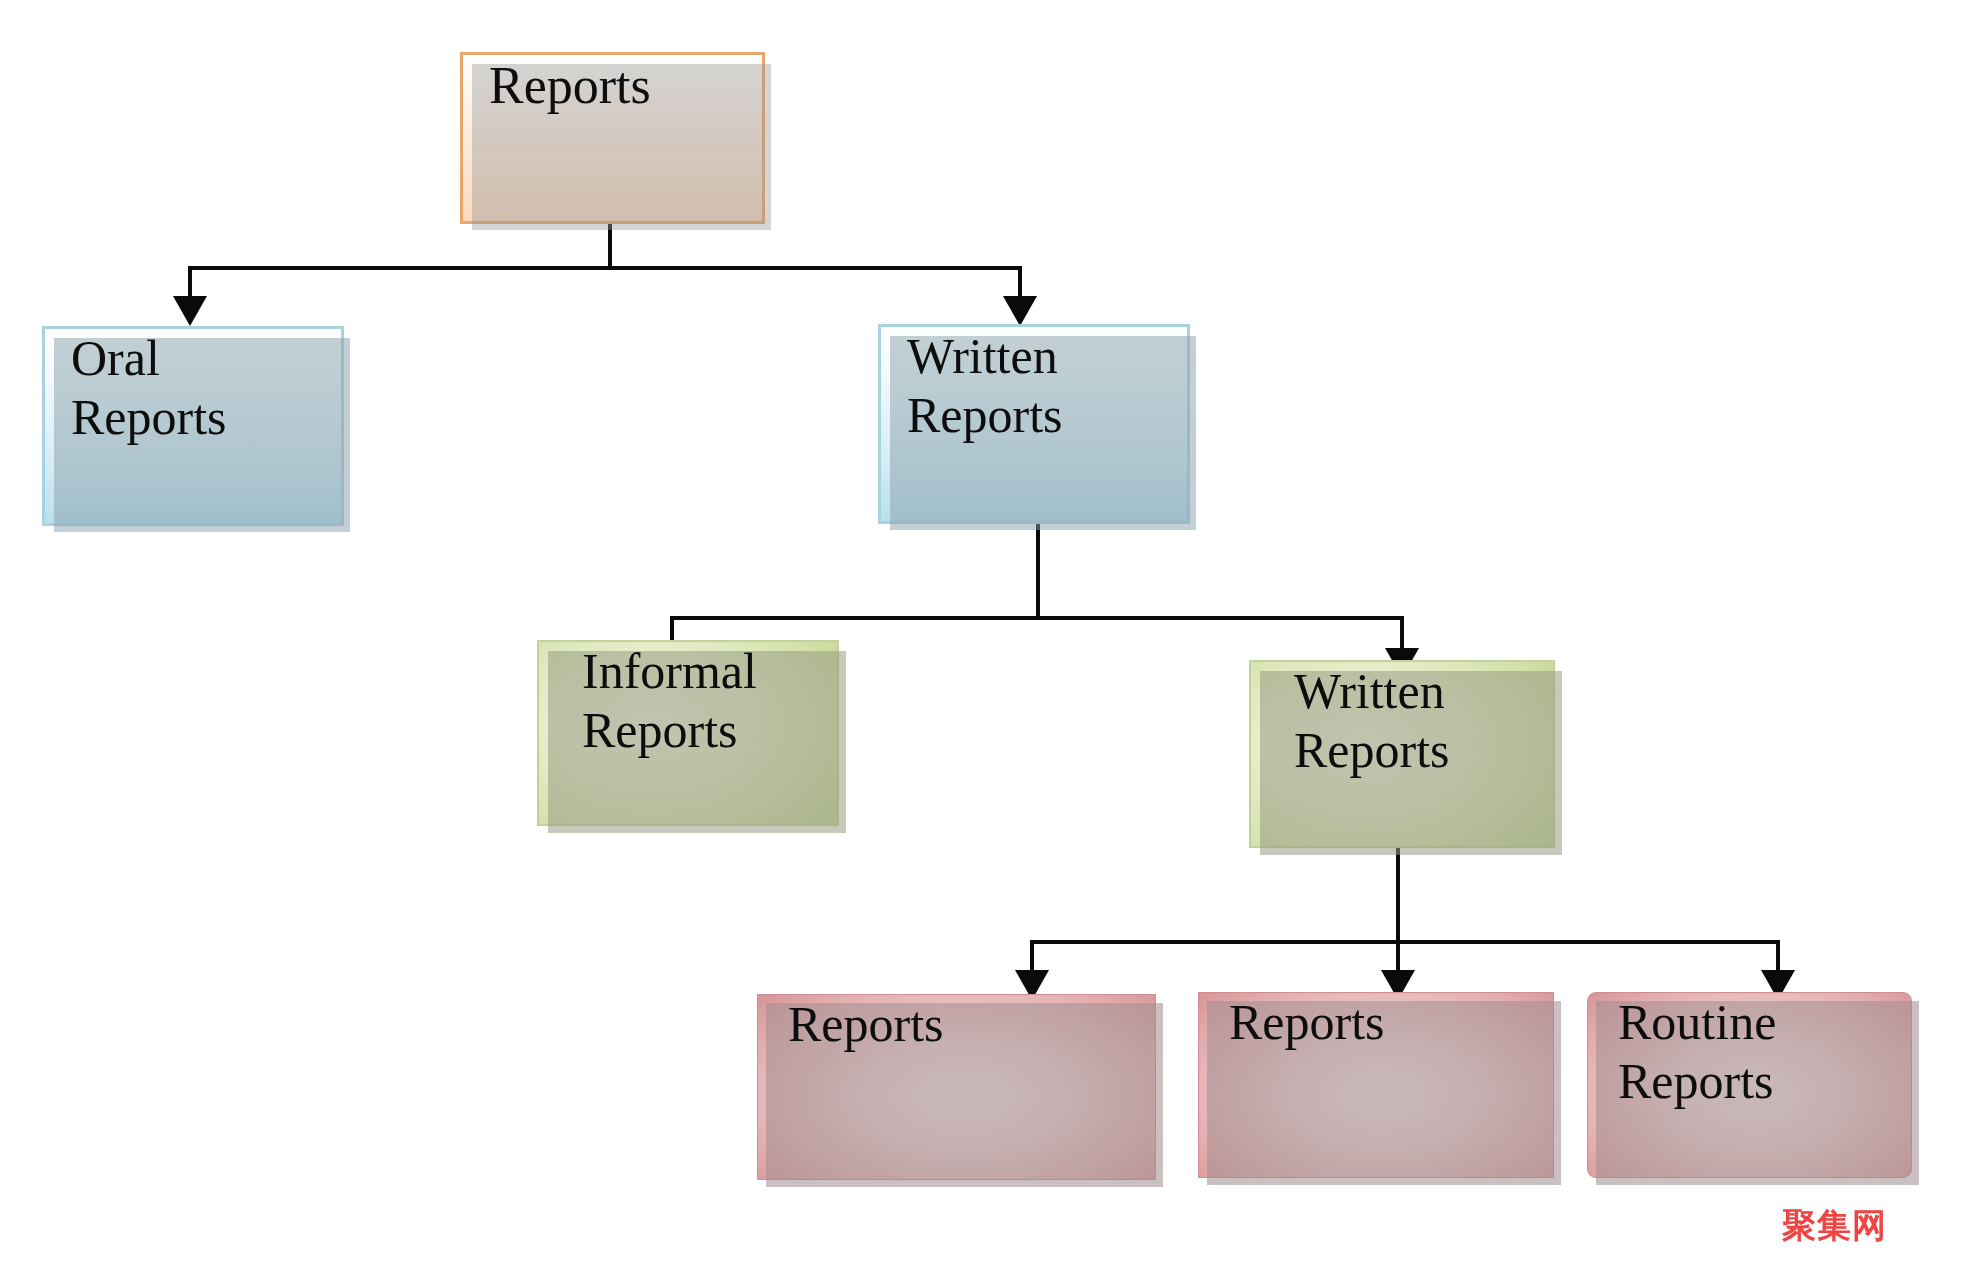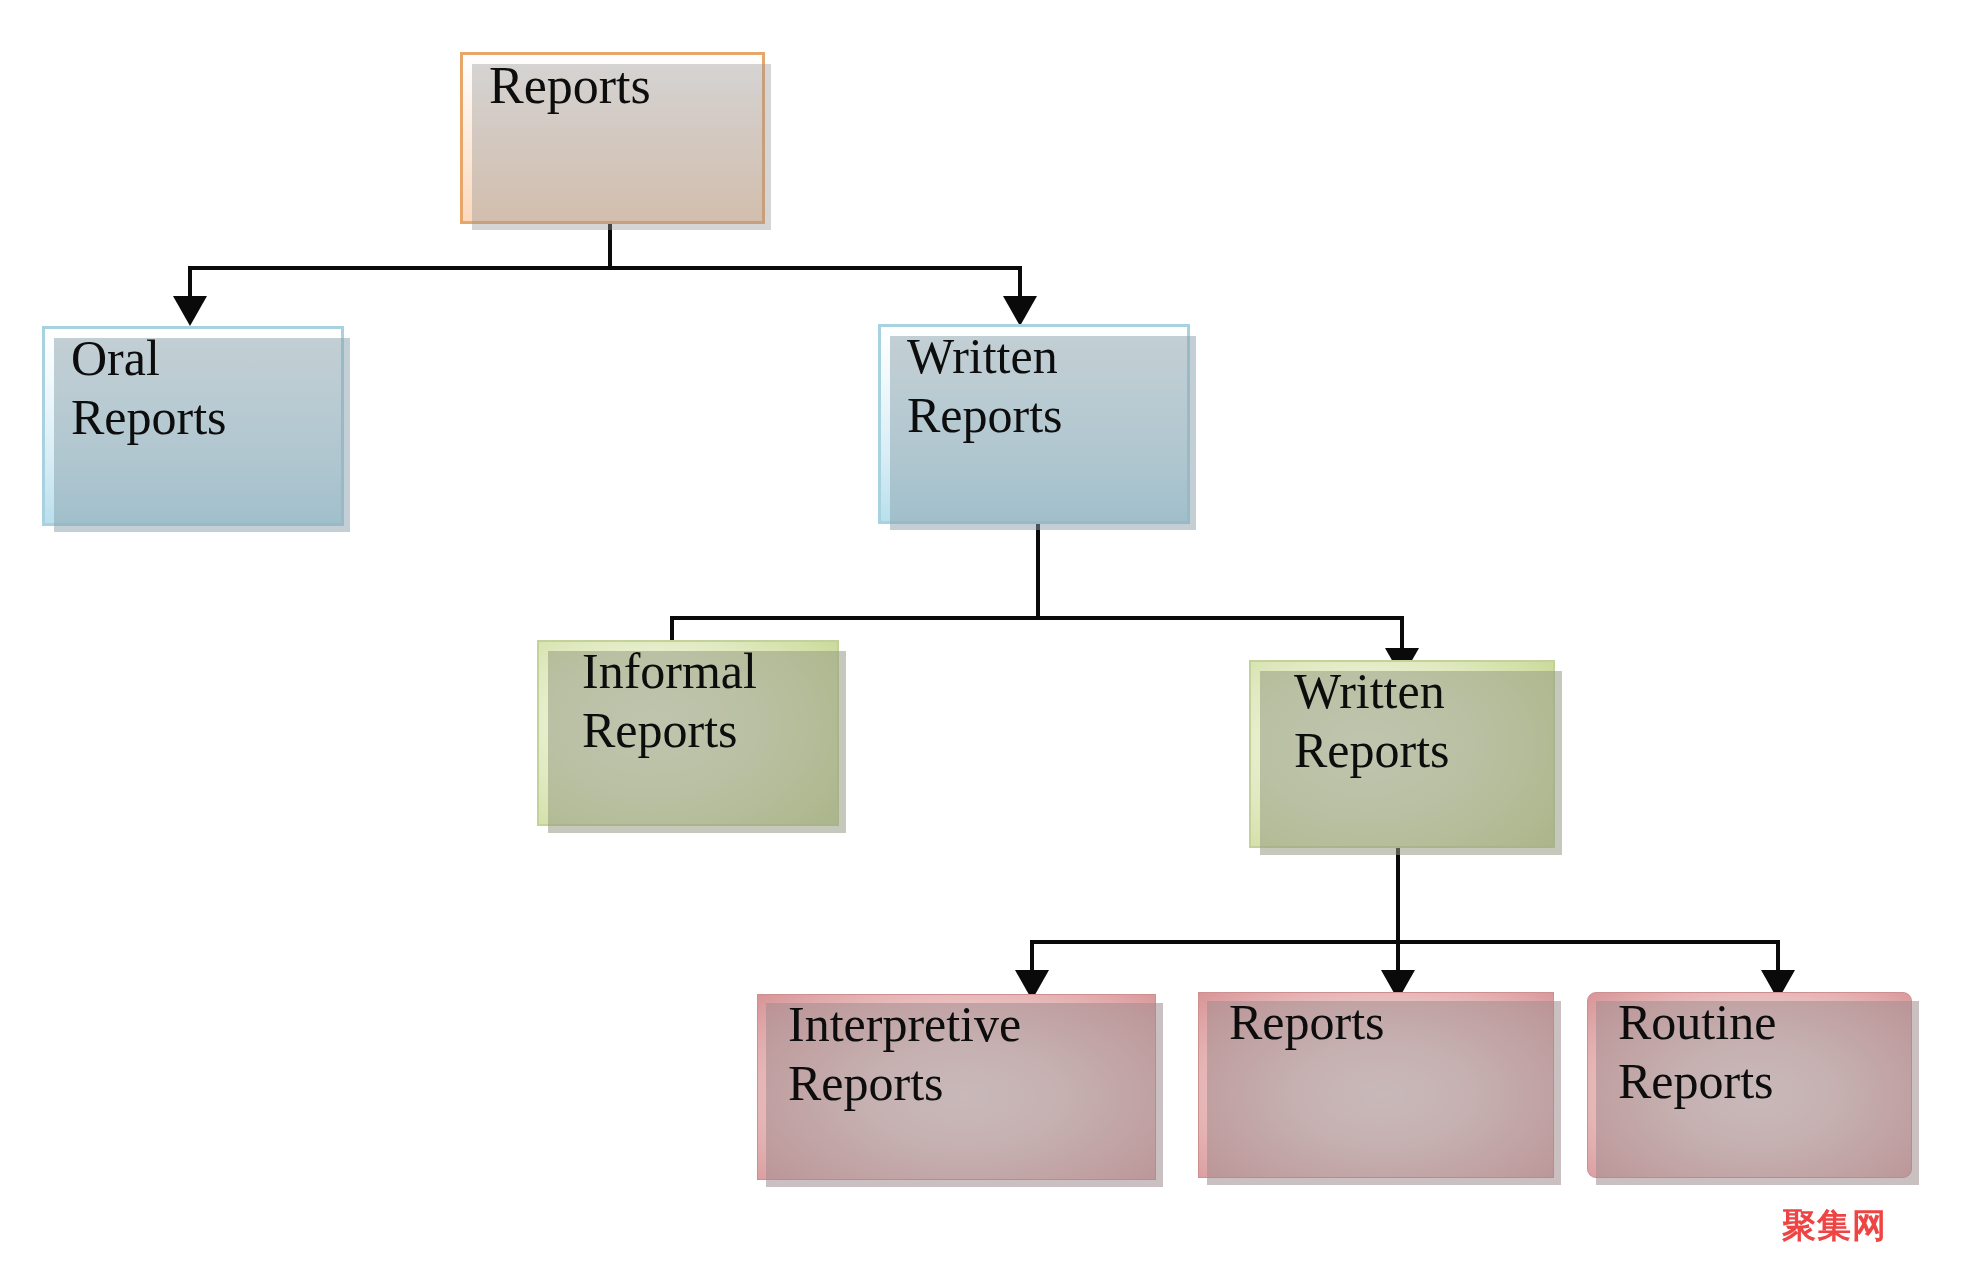--- a/index.html
+++ b/index.html
@@ -158,21 +158,20 @@
     <span class="line">Informal</span>
     <span class="line">Reports</span>
   </div>
 
   <div class="node node-green" style="left:1249px; top:660px; width:306px; height:188px; font-size:50px;">
     <span class="line">Written</span>
     <span class="line">Reports</span>
   </div>
 
   <div class="node node-red" style="left:757px; top:994px; width:399px; height:186px; font-size:50px;">
-    <span class="line">Interpretive</span>
     <span class="line">Reports</span>
   </div>
 
   <div class="node node-red" style="left:1198px; top:992px; width:356px; height:186px; font-size:50px;">
     <span class="line">Reports</span>
   </div>
 
   <div class="node node-red" style="left:1587px; top:992px; width:325px; height:186px; font-size:50px;border-radius:9px;">
     <span class="line">Routine</span>
     <span class="line">Reports</span>

